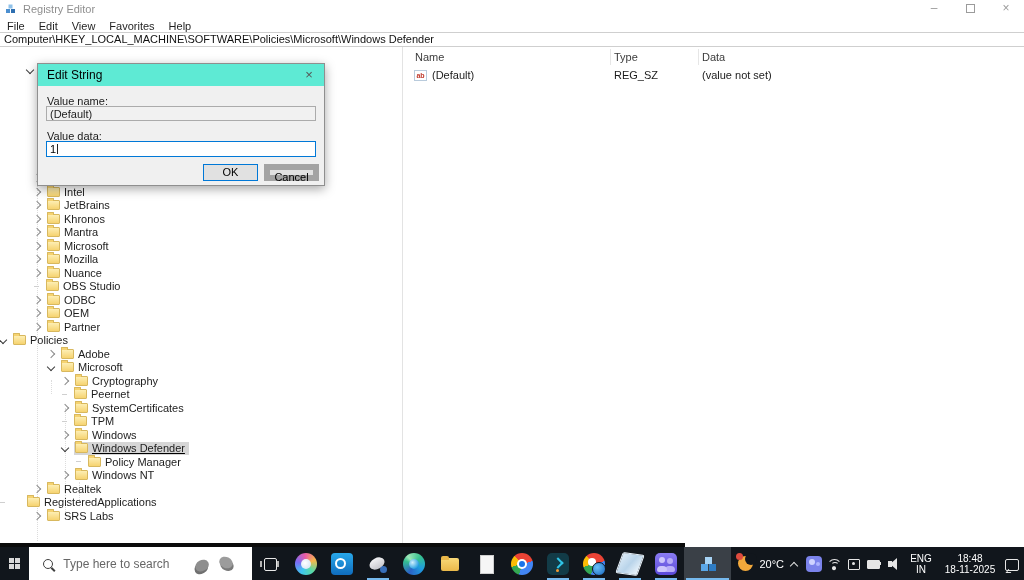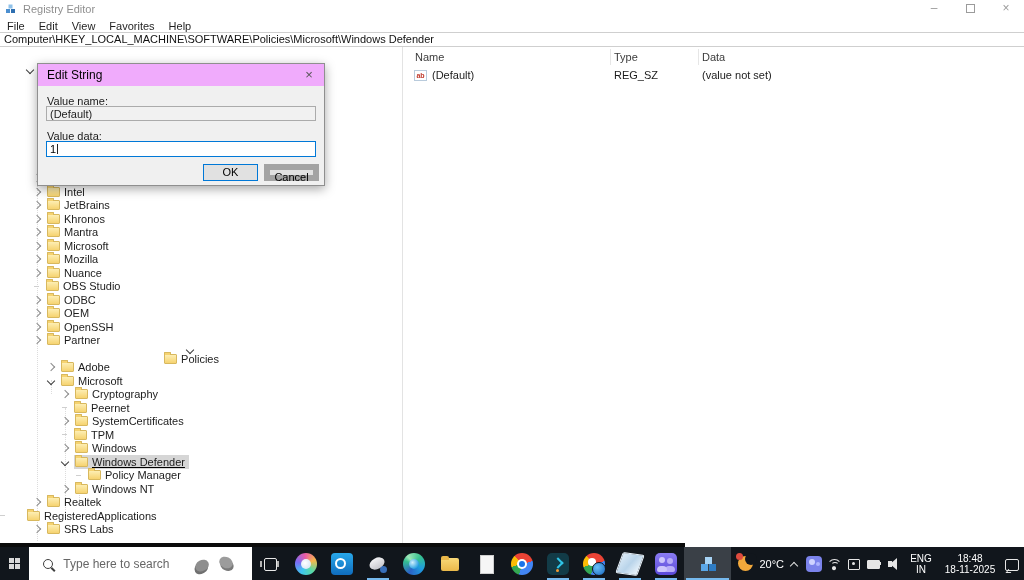--- a/index.html
+++ b/index.html
@@ -56,21 +56,21 @@
   .list-row{position:absolute;top:21px;left:0;right:0;height:15px;font-size:11px;color:#1c1c1c}
   .lc{position:absolute;top:1px}
   .lc1{left:7px;display:flex;align-items:center}.lc2{left:207px}.lc3{left:295px}
   .reg-icon{display:inline-block;width:13px;height:11px;box-sizing:border-box;border:1px solid #b9cbdc;background:#fff;
     color:#c0392b;font-size:7px;font-weight:bold;line-height:9px;text-align:center;margin-right:5px}
   .reg-icon::before{content:"ab"}
 
   
   .dialog{position:absolute;left:37px;top:63px;width:288px;height:123px;box-sizing:border-box;background:#f0f0f0;
     border:1px solid #8f8f8f;box-shadow:0 3px 10px rgba(0,0,0,.35);z-index:50}
-  .dlg-title{height:22px;background:#f0abfc;display:flex;align-items:center;padding-left:9px;font-size:12px;color:#000}
+  .dlg-title{height:22px;background:#5eead4;display:flex;align-items:center;padding-left:9px;font-size:12px;color:#000}
   .dlg-close{margin-left:auto;width:30px;text-align:center;font-size:13px;color:#555;line-height:22px}
   .dlg-label{position:absolute;left:9px;font-size:11px;color:#1a1a1a}
   #lbl-name{top:31px}#lbl-data{top:66px}
   .dlg-input{position:absolute;left:8px;width:270px;box-sizing:border-box;font-size:11px;padding:0 3px;
     display:flex;align-items:center}
   #inp-name{top:42px;height:15px;background:#f1f1f1;border:1px solid #ababab;color:#222}
   #inp-data{top:77px;height:16px;background:#fff;border:1px solid #0078d7;color:#000}
   .caret{width:1px;height:10px;background:#222;margin-left:1px}
   .dlg-btn{position:absolute;top:100px;height:17px;box-sizing:border-box;font-size:11px;text-align:center;
     line-height:15px;background:#e1e1e1;color:#000}
@@ -266,31 +266,24 @@
             <span class="chev r"></span>
             <span class="rowbody">
               <span class="folder"></span>
               <span class="tlabel">OEM</span>
             </span>
           </div>
           <div class="trow" style="padding-left: 34px;">
             <span class="chev r"></span>
             <span class="rowbody">
               <span class="folder"></span>
-              <span class="tlabel">OpenSSH</span>
-            </span>
-          </div>
-          <div class="trow" style="padding-left: 34px;">
-            <span class="chev r"></span>
-            <span class="rowbody">
-              <span class="folder"></span>
               <span class="tlabel">Partner</span>
             </span>
           </div>
-          <div class="trow" style=" flex-direction: column;">
+          <div class="trow" style="">
             <span class="chev d"></span>
             <span class="rowbody">
               <span class="folder"></span>
               <span class="tlabel">Policies</span>
             </span>
           </div>
           <div class="trow" style="padding-left: 48px;">
             <span class="chev r"></span>
             <span class="rowbody">
               <span class="folder"></span>

